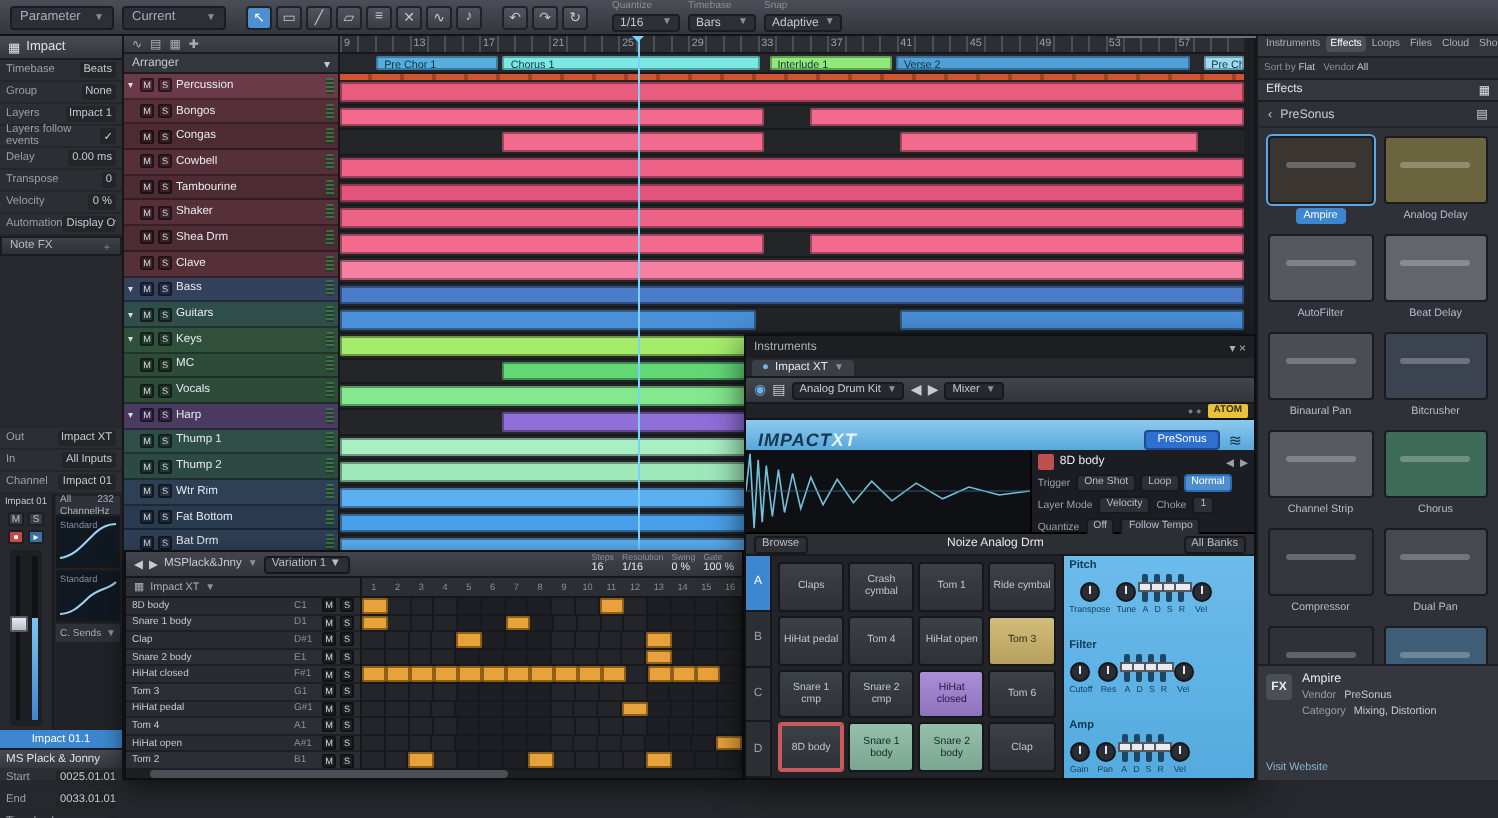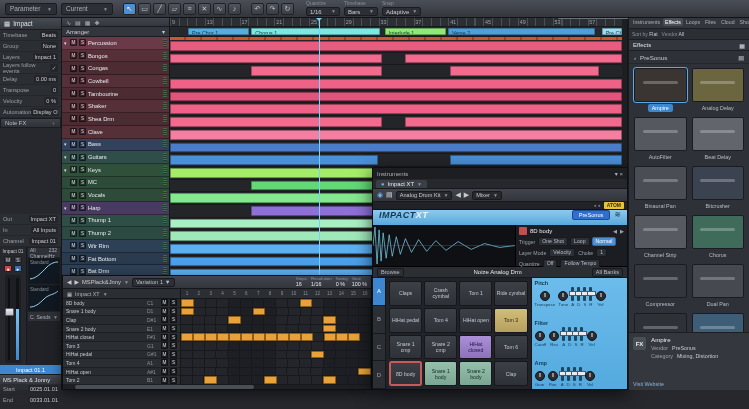--- a/index.html
+++ b/index.html
@@ -91,21 +91,21 @@
 #fx-info .link{position:absolute;left:4px;bottom:3px;color:#8ab4d8}
 
 #impact{left:372px;top:167px;width:256px;height:223px;background:#26282d;border:1px solid #0e0f12;box-shadow:0 5px 16px rgba(0,0,0,.65);z-index:3;display:flex;flex-direction:column}
 #imp-title{height:11px;background:#1c1e22;display:flex;align-items:center;justify-content:space-between;padding:0 4px;font-size:6px;color:#aab0b8}
 #imp-tabs{height:10px;background:#26282d;display:flex;align-items:center;gap:3px;padding:0 3px;border-bottom:1px solid #17191d}
 #imp-tabs .tab{background:#3a3e45;border-radius:2px 2px 0 0;padding:1px 5px;font-size:5.8px;color:#e6e9ee;display:flex;gap:3px;align-items:center}
 #imp-tool{height:13px;display:flex;align-items:center;gap:3px;padding:0 4px;background:linear-gradient(#41454c,#32353b);border-bottom:1px solid #17191d}
 .mini-dd{background:#26282d;border:1px solid #17191d;border-radius:2px;height:9px;display:flex;align-items:center;gap:3px;padding:0 3px;font-size:5.6px;color:#c6cad1}
 #imp-strip{height:8px;background:#202227;display:flex;align-items:center;justify-content:flex-end;gap:3px;padding:0 3px;border-bottom:1px solid #101216}
 #atom{background:#e8c23a;color:#3a2f08;font-size:5px;font-weight:bold;padding:0 3px;border-radius:1px;line-height:7px}
-#imp-logo{height:15px;background:linear-gradient(#8ccaee,#58a8dc);display:flex;align-items:flex-start;padding:0 6px;gap:4px}
+#imp-logo{height:15px;background:linear-gradient(#8ccaee,#58a8dc);display:flex;align-items:flex-end;padding:0 6px;gap:4px}
 #imp-logo .lg{font-size:9px;font-weight:bold;font-style:italic;color:#16374f;letter-spacing:.5px}
 #imp-logo .lg i{color:#e8f4fb;font-style:italic}
 #presonus-btn{margin-left:auto;background:#2f6fd0;color:#fff;font-size:5.6px;padding:1px 6px;border-radius:2px;border:1px solid #1d4a92}
 #imp-body{height:42px;display:flex;background:#0e1013;border-bottom:1px solid #000}
 #wave{flex:1.35;position:relative}
 #samp{flex:1;background:#1b1d22;border-left:1px solid #000;padding:2px 3px;display:flex;flex-direction:column;gap:2px;font-size:5.2px;color:#9aa0a8}
 .samp-row{display:flex;align-items:center;gap:3px}
 .samp-row .name{color:#e8ecf1;font-size:6px}
 .tgl{background:#2c2f35;border:1px solid #17191d;border-radius:2px;padding:0 3px;line-height:7px;color:#b8bec6}
 .tgl.on{background:#4d8fd0;color:#fff;border-color:#2d6cab}

